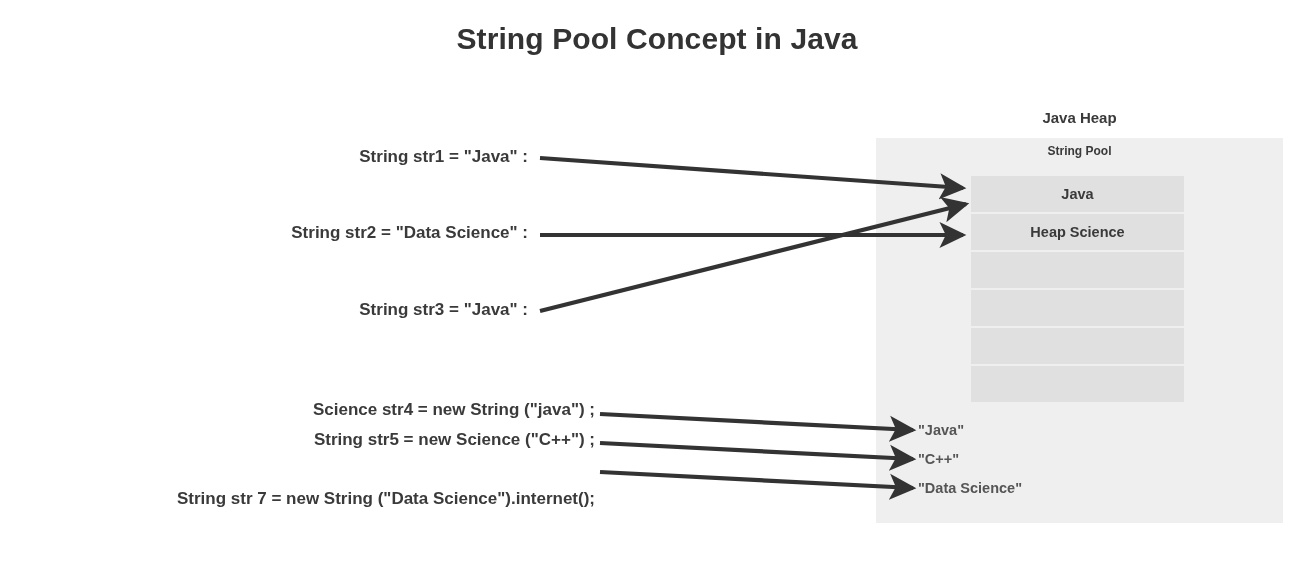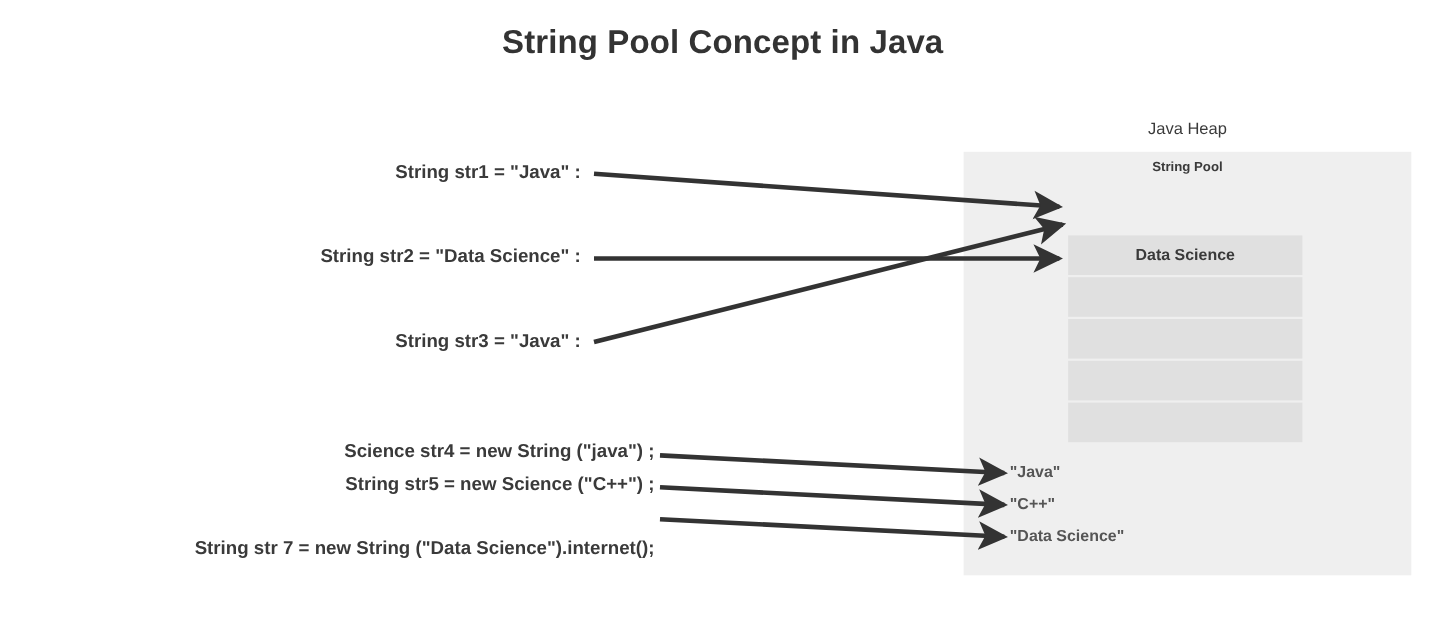--- a/index.html
+++ b/index.html
@@ -16,21 +16,21 @@
     color:#333333;letter-spacing:0.1px;
   }
 
   
   .heap-box{
     position:absolute;left:876px;top:138px;width:407px;height:385px;
     background:#efefef;
   }
   .heap-label{
     position:absolute;left:876px;top:109px;width:407px;
-    text-align:center;font-size:15px;font-weight:normal;color:#3a3a3a;
+    text-align:center;font-size:15px;font-weight:bold;color:#3a3a3a;
   }
   .pool-label{
     position:absolute;left:876px;top:144px;width:407px;
     text-align:center;font-size:12px;font-weight:bold;color:#3a3a3a;
   }
 
   
   .pool-cell{
     position:absolute;left:971px;width:213px;height:36px;
     background:#e0e0e0;
@@ -59,21 +59,22 @@
 <body>
 
 <div id="stage">
 
   <div class="title">String Pool Concept in Java</div>
 
   <div class="heap-label">Java Heap</div>
   <div class="heap-box"></div>
   <div class="pool-label">String Pool</div>
 
-  <div class="pool-cell" style="top:214px;">Data Science</div>
+  <div class="pool-cell" style="top:176px;">Java</div>
+  <div class="pool-cell" style="top:214px;">Heap Science</div>
   <div class="pool-cell" style="top:252px;"></div>
   <div class="pool-cell" style="top:290px;"></div>
   <div class="pool-cell" style="top:328px;"></div>
   <div class="pool-cell" style="top:366px;"></div>
 
   <div class="heap-obj" style="top:422px;">"Java"</div>
   <div class="heap-obj" style="top:451px;">"C++"</div>
   <div class="heap-obj" style="top:480px;">"Data Science"</div>
 
   <div class="stmt stmt-top" style="top:147px;">String str1 = "Java" :</div>

